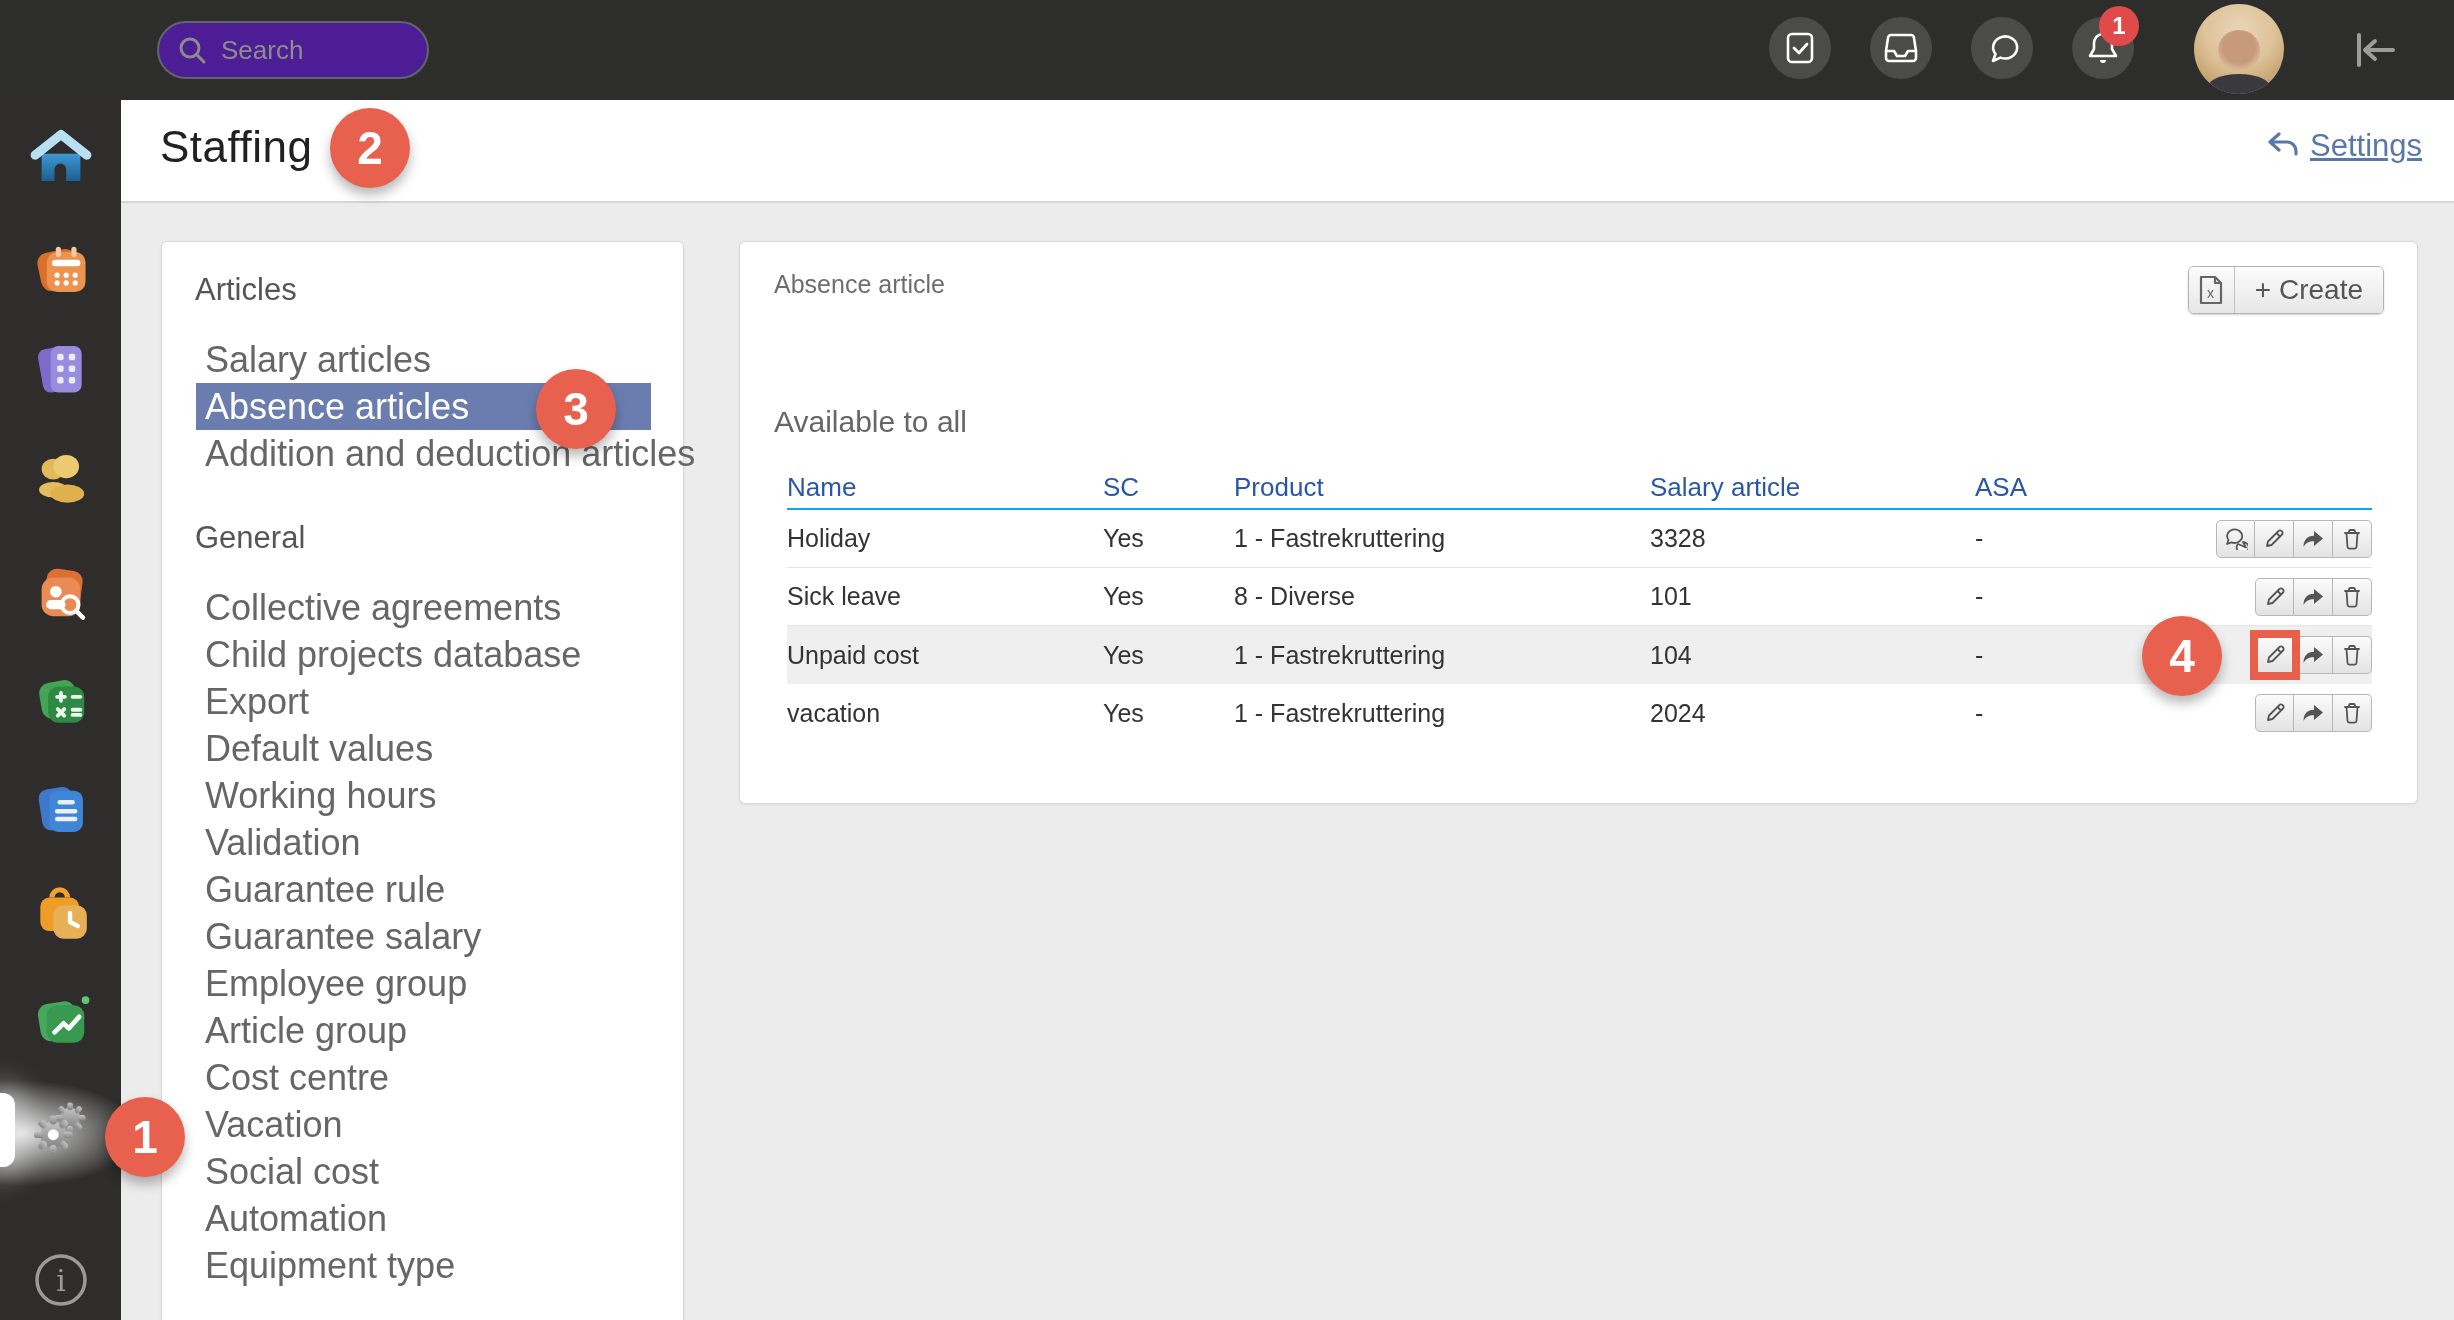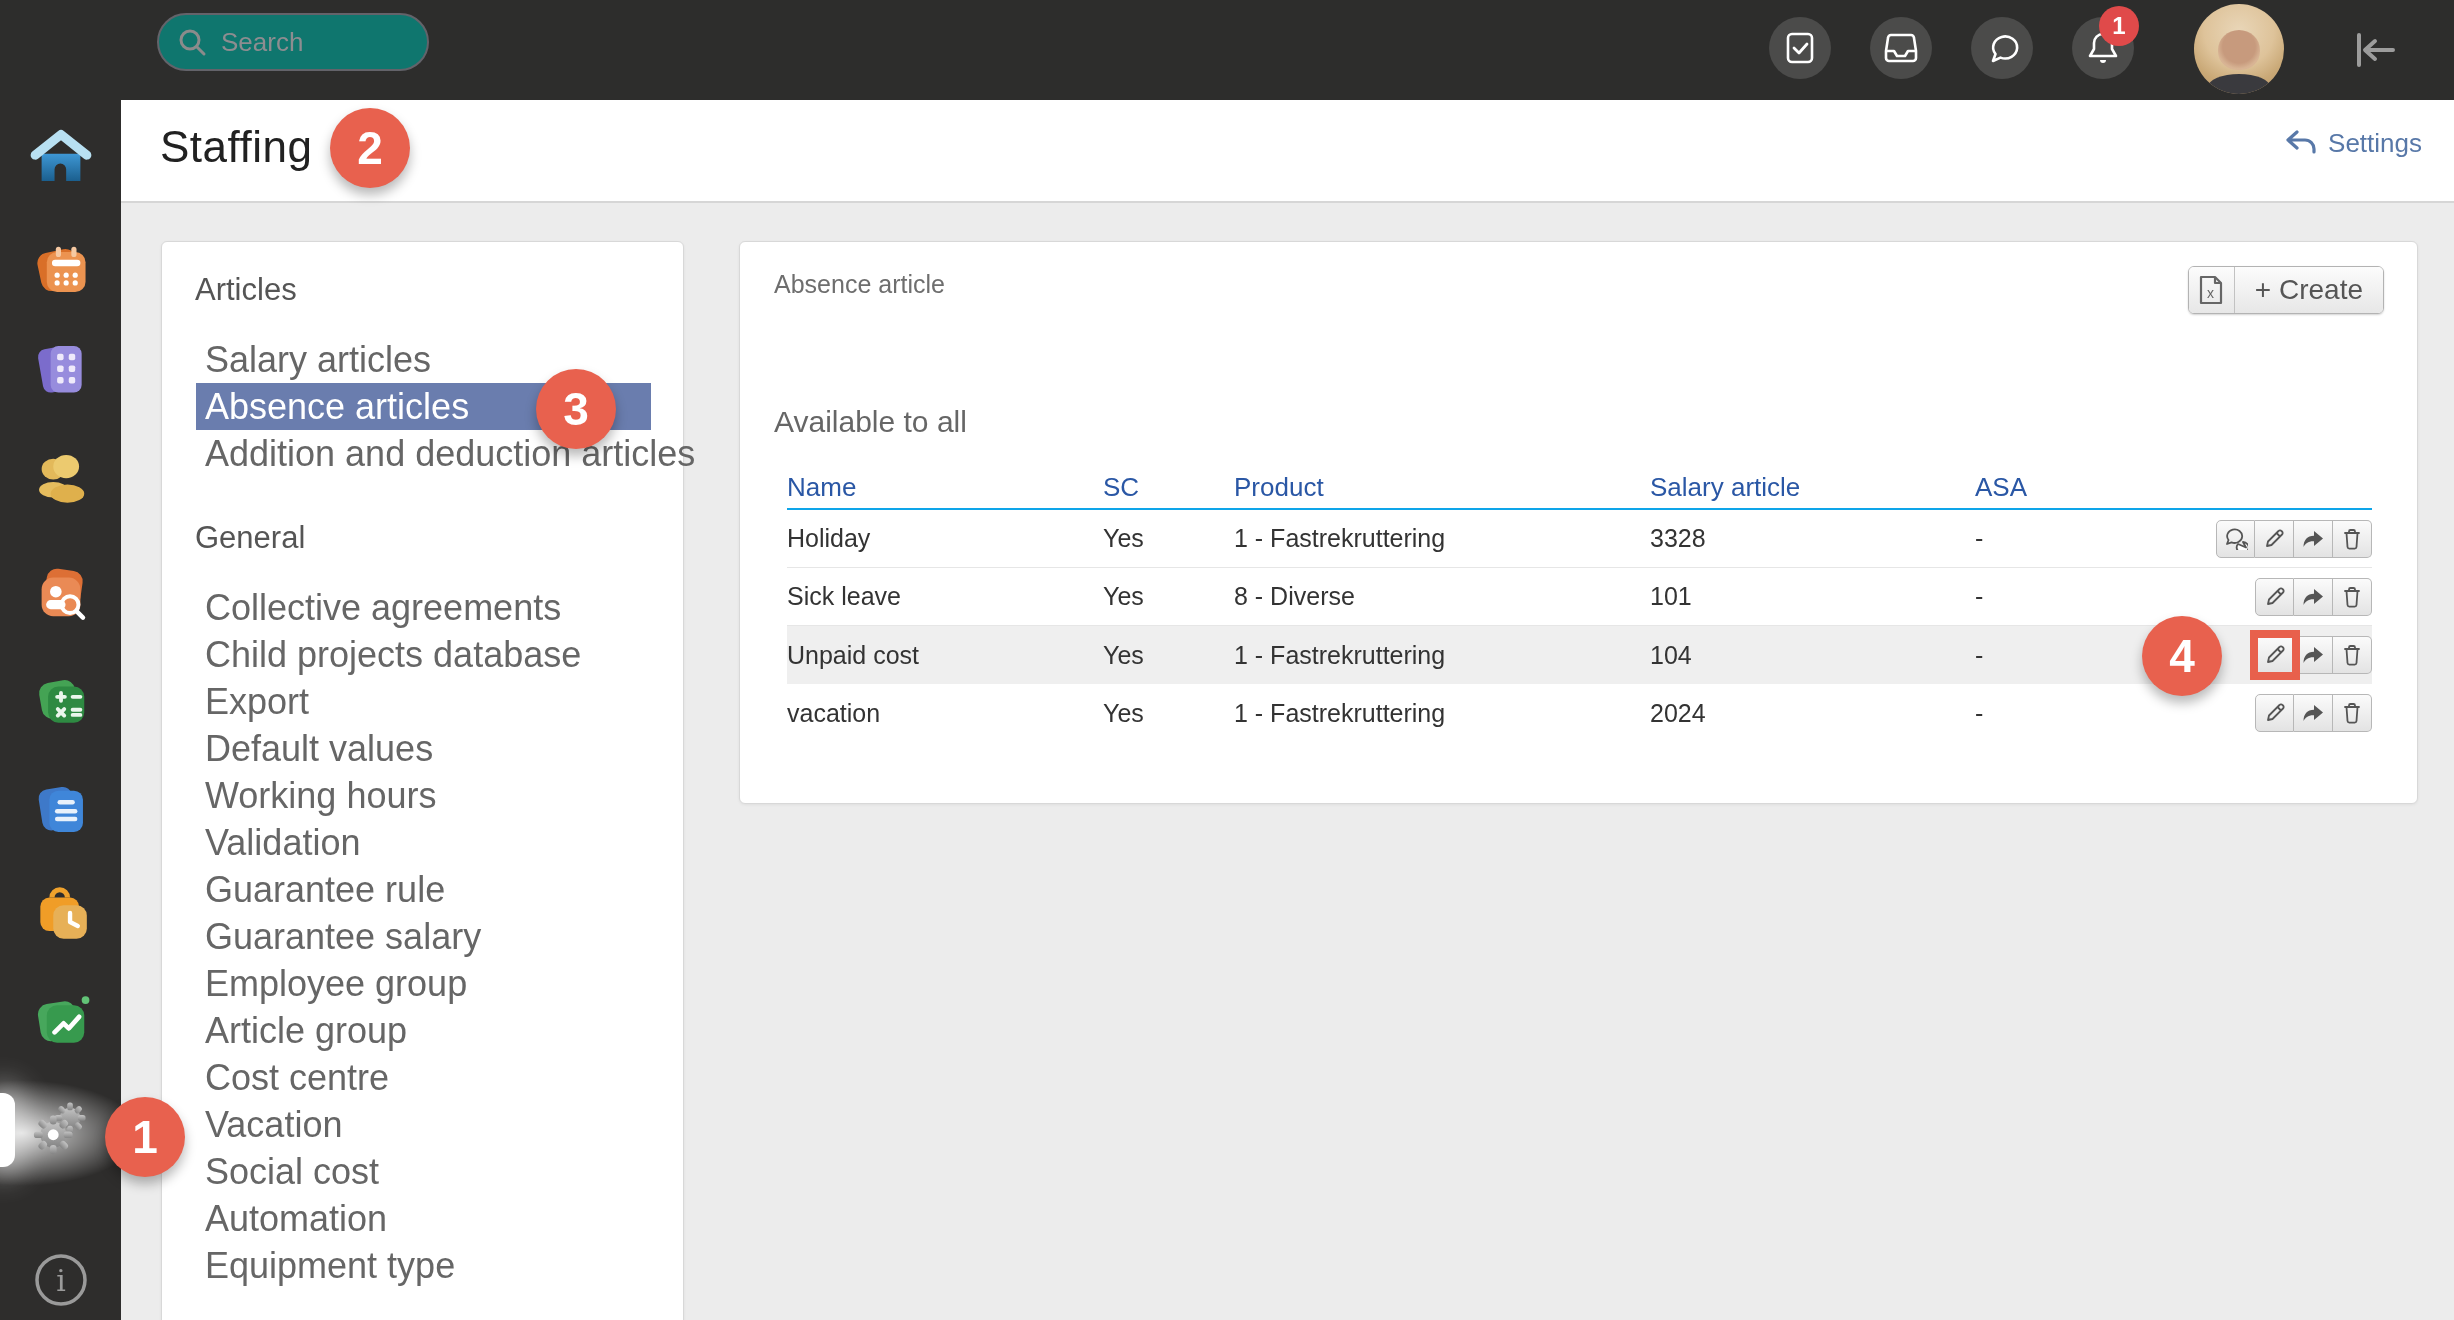--- a/index.html
+++ b/index.html
@@ -2,22 +2,22 @@
 <html><head>
 <meta charset="utf-8">
 <style>
   * { margin:0; padding:0; box-sizing:border-box; }
   html,body { width:2454px; height:1320px; }
   body { font-family:"Liberation Sans", sans-serif; background:#ececec; position:relative; overflow:hidden; }
   .page { position:absolute; inset:0; width:2454px; height:1320px; }
 
   
   .topbar { position:absolute; left:0; top:0; width:2454px; height:100px; background:#2d2d2c; z-index:3; }
-  .search-pill { position:absolute; left:157px; top:13px; width:272px; height:58px; border-radius:29px;
-    background:#0f766e; border:2px solid #63636a; display:flex; align-items:center; padding-left:18px; }
+  .search-pill { position:absolute; left:157px; top:21px; width:272px; height:58px; border-radius:29px;
+    background:#4c1d95; border:2px solid #63636a; display:flex; align-items:center; padding-left:18px; }
   .search-pill svg { flex:0 0 auto; }
   .search-input { background:transparent; border:none; outline:none; color:#cfcfcf; font-size:26px;
     margin-left:14px; width:170px; font-family:"Liberation Sans", sans-serif; }
   .search-input::placeholder { color:#8d8d90; }
   .tb-btn { position:absolute; top:17px; width:62px; height:62px; border-radius:50%; background:#4b4b4a;
     display:flex; align-items:center; justify-content:center; }
   .tb-badge { position:absolute; left:2099px; top:6px; width:40px; height:40px; border-radius:50%;
     background:#e04a4a; color:#fff; font-size:24px; font-weight:700; display:flex; align-items:center; justify-content:center; z-index:4; }
   .avatar { position:absolute; left:2194px; top:4px; width:90px; height:90px; border-radius:50%; overflow:hidden;
     background:radial-gradient(circle at 50% 30%, #e9d6b8 0%, #dec39a 45%, #c9a876 70%, #b8956a 100%); }
@@ -33,21 +33,21 @@
   .gear-glow { position:absolute; left:-26px; top:1078px; width:170px; height:110px;
     background:radial-gradient(ellipse at 28% 50%, rgba(255,255,255,.85), rgba(255,255,255,0) 68%); }
   .active-tab { position:absolute; left:0; top:1093px; width:15px; height:74px; background:#ffffff;
     border-radius:0 12px 12px 0; box-shadow:0 0 28px 10px rgba(255,255,255,.45); }
 
   
   .page-header { position:absolute; left:121px; top:100px; width:2333px; height:103px; background:#fff;
     border-bottom:2px solid #d6d6d6; z-index:1; }
   .page-title { position:absolute; left:39px; top:22px; font-size:44px; color:#212121; letter-spacing:.5px; }
   .settings-link { position:absolute; right:32px; top:28px; display:flex; align-items:center; gap:10px;
-    color:#5878a8; font-size:26px; cursor:pointer; }
+    color:#5878a8; font-size:31px; cursor:pointer;text-decoration:underline; }
 
   
   .content { position:absolute; left:121px; top:203px; width:2333px; height:866px; background:#ececec; }
   .card { background:#fff; border:1px solid #d8d8d8; border-radius:6px; position:absolute; box-shadow:0 1px 3px rgba(0,0,0,.06); }
   .nav-card { left:40px; top:38px; width:523px; height:1120px; padding-top:26px; }
   .main-card { left:618px; top:38px; width:1679px; height:563px; }
 
   
   .section-title { height:44px; line-height:44px; margin-left:33px; font-size:31px; color:#555; }
   .nav-gap-a { height:24px; } .nav-gap-b { height:39px; }

